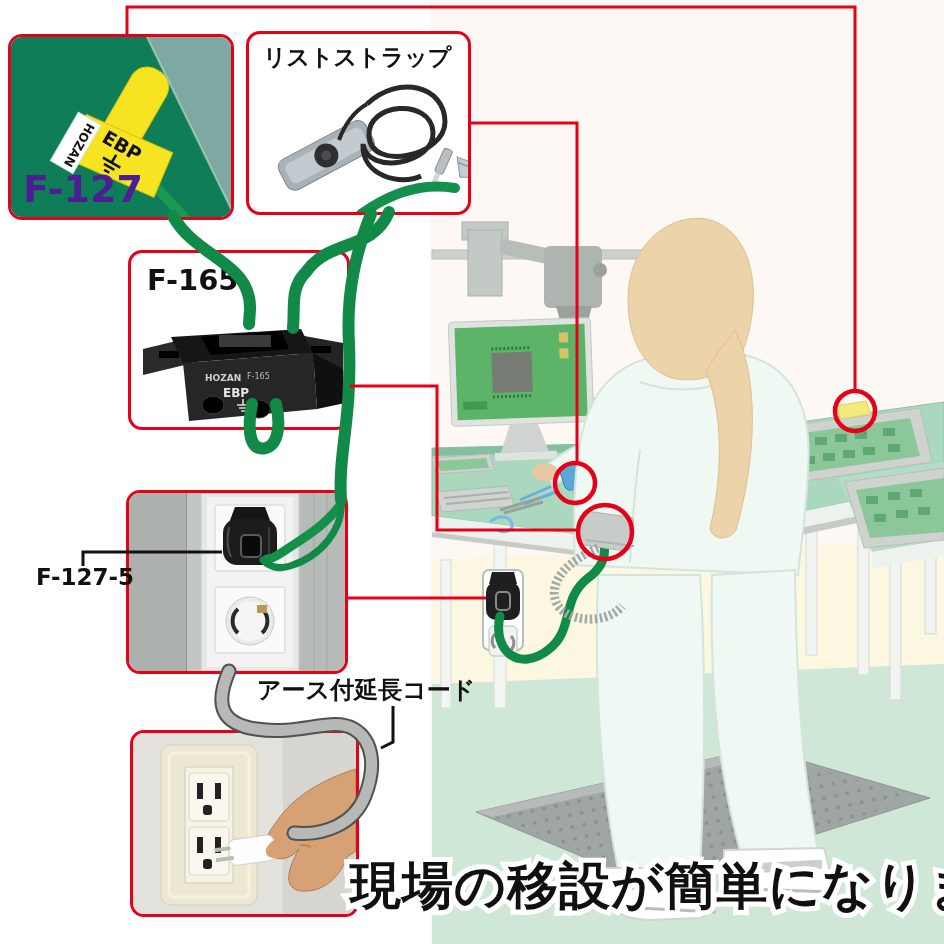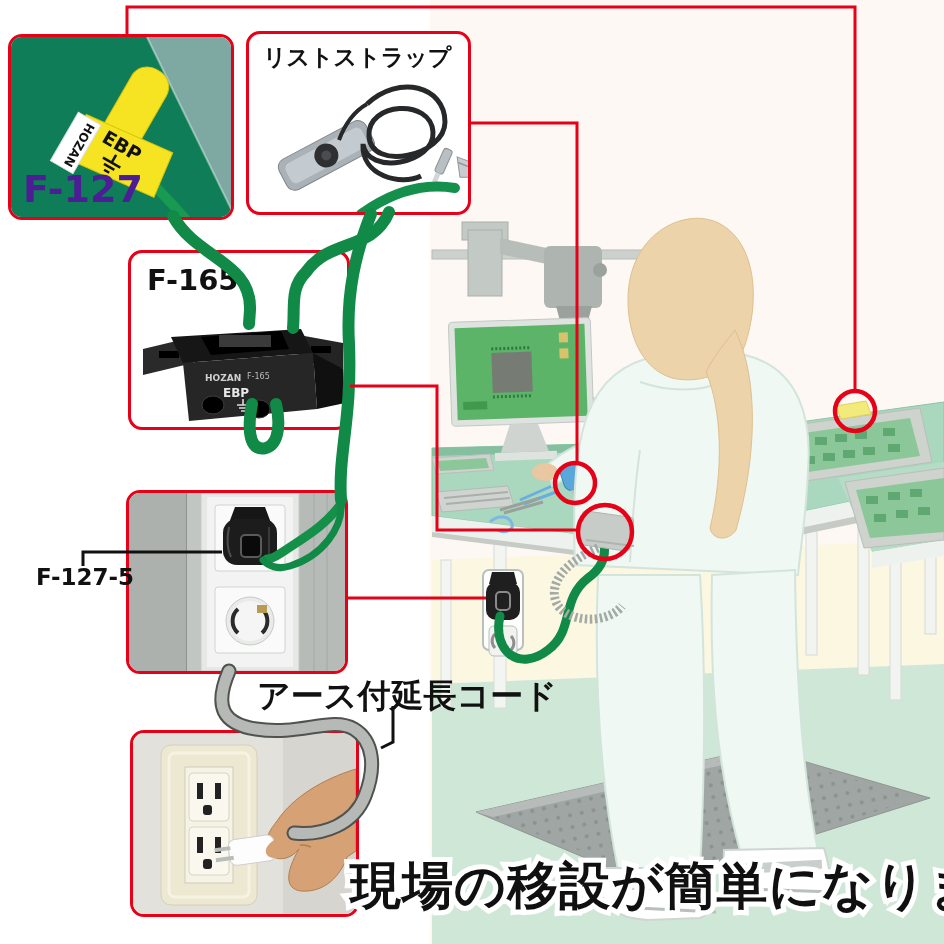--- a/index.html
+++ b/index.html
@@ -312,21 +312,21 @@
         <path d="M152,118 C160,112 170,110 178,114" fill="none" stroke="#b07e4f" stroke-width="1.5"></path>
         <g transform="rotate(-8 120 118)">
           <rect x="96" y="104" width="46" height="26" rx="7" fill="#fdfdfd" stroke="#cfcfcf"></rect>
           <rect x="82" y="110" width="16" height="4" fill="#b9bdb9"></rect>
           <rect x="82" y="120" width="18" height="4" fill="#b9bdb9"></rect>
         </g>
         <ellipse cx="150" cy="114" rx="18" ry="10" fill="#d6a175" transform="rotate(-20 150 114)"></ellipse>
       </g>
     </svg>
   </div>
-  <div class="plabel" style="left:257px;top:674px;font-size:33px;">アース付延長コード</div>
+  <div class="plabel" style="left:257px;top:674px;font-size:24px;">アース付延長コード</div>
 
   <div class="caption">
     <span class="stroke" aria-hidden="true">現場の移設が簡単になります</span>
     <span class="fill">現場の移設が簡単になります</span>
   </div>
 
   <svg id="overlay" class="layer" viewBox="0 0 944 944">
 
     <g>
       <path d="M229,671 C214,706 222,724 256,729 C300,736 332,716 354,729 C374,741 376,768 365,796 C354,824 324,836 294,833" fill="none" stroke="#4f524f" stroke-width="15" stroke-linecap="round"></path>

